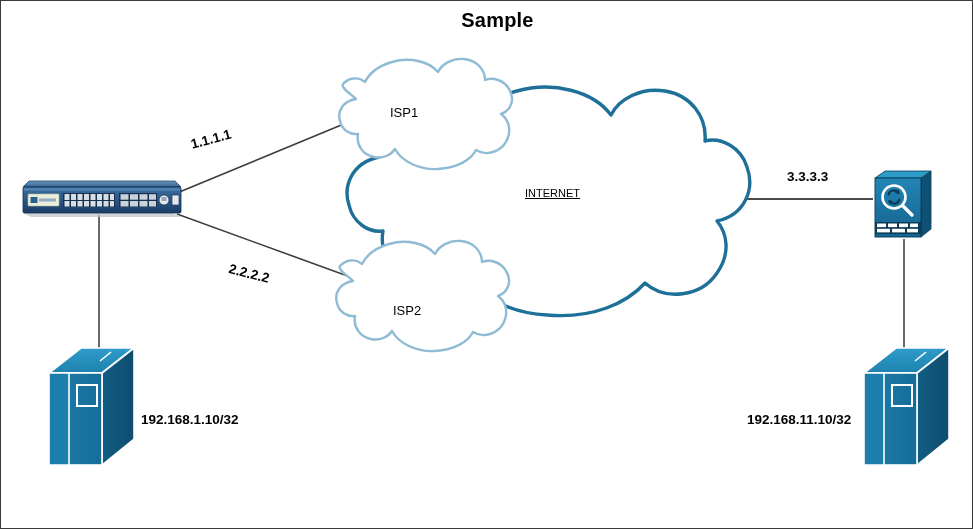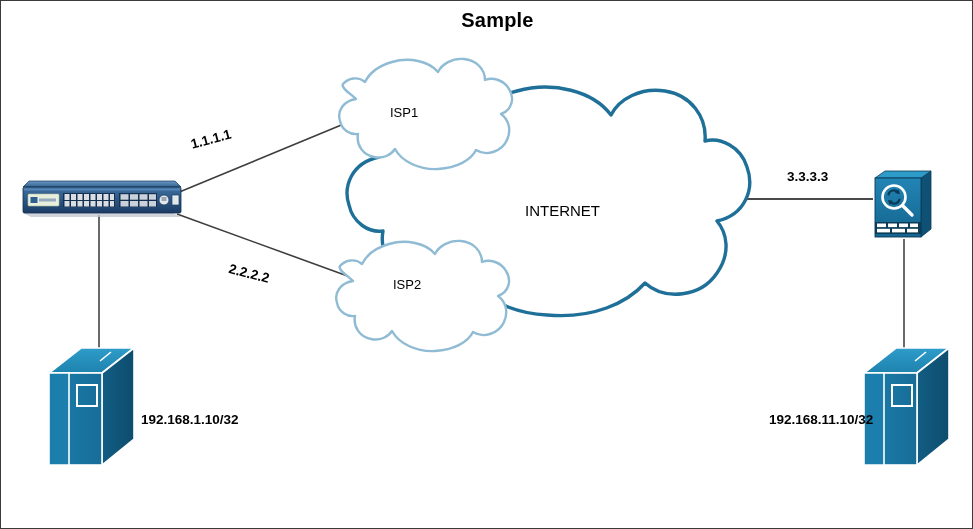--- a/index.html
+++ b/index.html
@@ -38,36 +38,36 @@
     text-align: center;
     font-size: 20px;
     font-weight: bold;
     letter-spacing: 0.2px;
   }
   .cloud-label {
     font-size: 13px;
     font-weight: normal;
   }
   #isp1-label { left: 389px; top: 104px; }
-  #isp2-label { left: 392px; top: 276px; }
-  #internet-label { left: 524px; top: 201px; font-size: 15px; }
+  #isp2-label { left: 392px; top: 302px; }
+  #internet-label { left: 524px; top: 186px; font-size: 11px; text-decoration: underline; }
   .ip-bold { font-size: 13.5px; font-weight: bold; }
   #ip-1111 {
     left: 190px; top: 136px;
     transform: rotate(-15deg);
     transform-origin: left center;
   }
   #ip-2222 {
     left: 228px; top: 260px;
     transform: rotate(14deg);
     transform-origin: left center;
   }
   #ip-3333 { left: 786px; top: 168px; }
   #ip-left-server { left: 140px; top: 411px; }
-  #ip-right-server { left: 768px; top: 411px; }
+  #ip-right-server { left: 746px; top: 411px; }
 </style>
 </head>
 <body>
 
 <div id="canvas">
 
   <svg id="diagram-svg" viewBox="0 0 973 529" xmlns="http://www.w3.org/2000/svg">
 
     <defs>
       <linearGradient id="gradSwitchFace" x1="0" y1="0" x2="0" y2="1">

